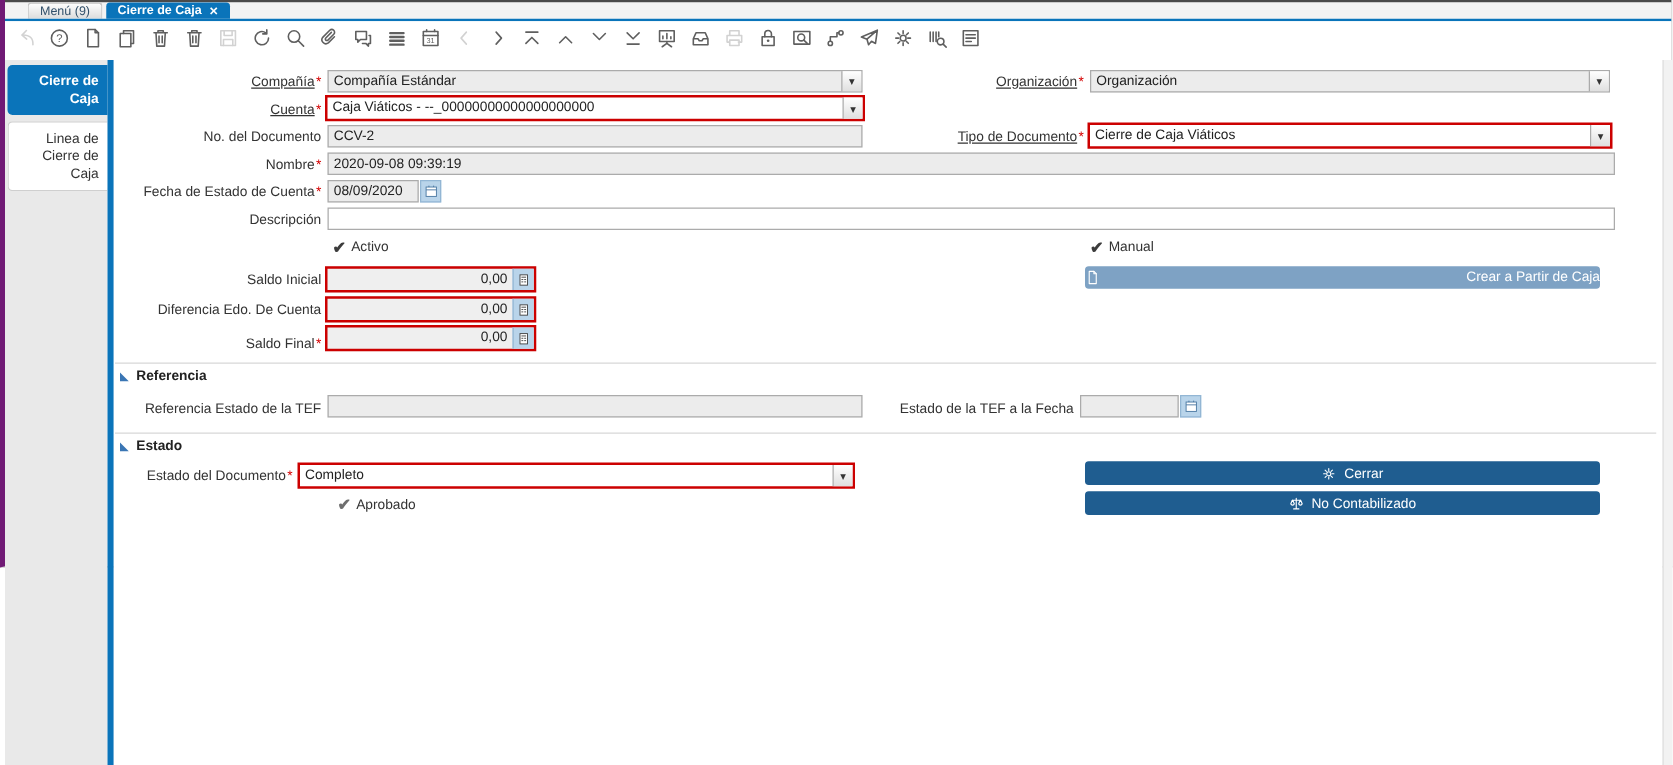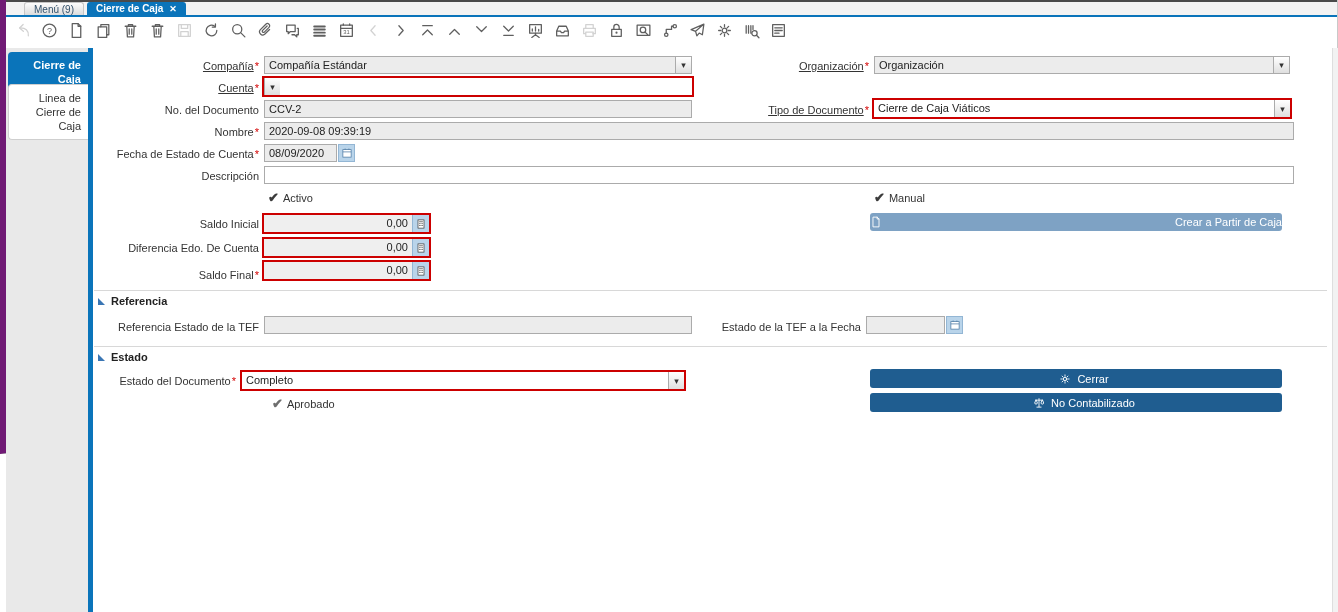--- a/index.html
+++ b/index.html
@@ -1,19 +1,19 @@
 <!DOCTYPE html>
 <html><head>
 <meta charset="utf-8">
 <style>
   * { margin:0; padding:0; box-sizing:border-box; }
   html,body { width:1338px; height:612px; overflow:hidden; background:#fff;
               font-family:"Liberation Sans", sans-serif; }
   #app { position:relative; width:1338px; height:454px; background:#fff;
-         border-left:6px solid #701a75; border-right:1px solid #c9c9c9; border-bottom:1px solid #b5b5b5; }
+         border-left:4px solid #701a75; border-right:1px solid #c9c9c9; border-bottom:1px solid #b5b5b5; }
   .topborder { position:absolute; top:0; left:0; width:100%; height:2px; background:#4a4a4a; }
 
   
   .topbar { position:absolute; top:2px; left:0; width:100%; height:13px; background:#f3f3f3;
             display:flex; align-items:flex-end; padding-left:18px; gap:3px; }
   .wtab { height:13px; display:flex; align-items:center; padding:0 9px; font-size:10px;
           border-radius:3px 3px 0 0; white-space:nowrap; cursor:pointer; }
   .wtab.inactive { background:linear-gradient(#fdfdfd,#dcdcdc); color:#33516b; border:1px solid #c6c6c6; border-bottom:none; }
   .wtab.active { background:#0a74ba; color:#fff; font-weight:bold; }
   .closex { margin-left:6px; font-size:9px; color:#fff; cursor:pointer; }
@@ -26,21 +26,21 @@
   .tbtn svg { width:17px; height:17px; stroke:#5f5f5f; color:#5f5f5f; fill:none;
               stroke-width:1.2; stroke-linecap:round; stroke-linejoin:round; }
   .tbtn.dis svg { stroke:#d2d2d2; color:#d2d2d2; cursor:default; }
 
   
   .sidebar { position:absolute; top:48px; left:0; width:82px; height:564px; background:#e9e9e9; }
   .bluestrip { position:absolute; top:48px; left:82px; width:5px; height:564px; background:#0a74ba; }
   .stab { position:absolute; left:2px; width:80px; font-size:11px; text-align:right;
           padding:6px 7px; line-height:14px; cursor:pointer; }
   .stab.active { top:4px; background:#0a74ba; color:#fff; font-weight:bold; border-radius:4px 0 0 4px; }
-  .stab.inactive { top:36px; background:#fff; color:#333; border:1px solid #cfcfcf; border-right:none; border-radius:4px 0 0 4px; }
+  .stab.inactive { top:49px; background:#fff; color:#333; border:1px solid #cfcfcf; border-right:none; border-radius:4px 0 0 4px; }
 
   
   .main { position:absolute; top:48px; left:87px; width:1239px; height:564px; background:#fff; }
   .vscroll { position:absolute; top:48px; left:1326px; width:12px; height:564px;
              background:#f2f2f2; border-left:1px solid #dedede; }
 
   .lbl { position:absolute; font-size:11px; color:#333; text-align:right; height:16px; line-height:16px; white-space:nowrap; }
   .u { text-decoration:underline; }
   .req { color:#d40000; margin-left:1px; }
 
@@ -277,20 +277,21 @@
     <span class="ddbtn"></span>
   </div>
   <div class="lbl" style="left:703px;top:58px;width:160px"><span class="u">Organización</span><span class="req">*</span></div>
   <div class="fld ro" style="left:868px;top:56px;width:416px">
     <span class="val">Organización</span>
     <span class="ddbtn"></span>
   </div>
 
   <div class="lbl" style="left:93px;top:80px;width:160px"><span class="u">Cuenta</span><span class="req">*</span></div>
   <div class="redwrap" style="left:256px;top:76px;width:432px;height:21px">
+    <span class="val">Caja Viáticos - --_00000000000000000000</span>
     <span class="ddbtn"></span>
   </div>
 
   <div class="lbl" style="left:93px;top:102px;width:160px"><span>No. del Documento</span></div>
   <div class="fld ro" style="left:258px;top:100px;width:428px">
     <span class="val">CCV-2</span>
   </div>
   <div class="lbl" style="left:703px;top:102px;width:160px"><span class="u">Tipo de Documento</span><span class="req">*</span></div>
   <div class="redwrap" style="left:866px;top:98px;width:420px;height:21px">
     <span class="val">Cierre de Caja Viáticos</span>

